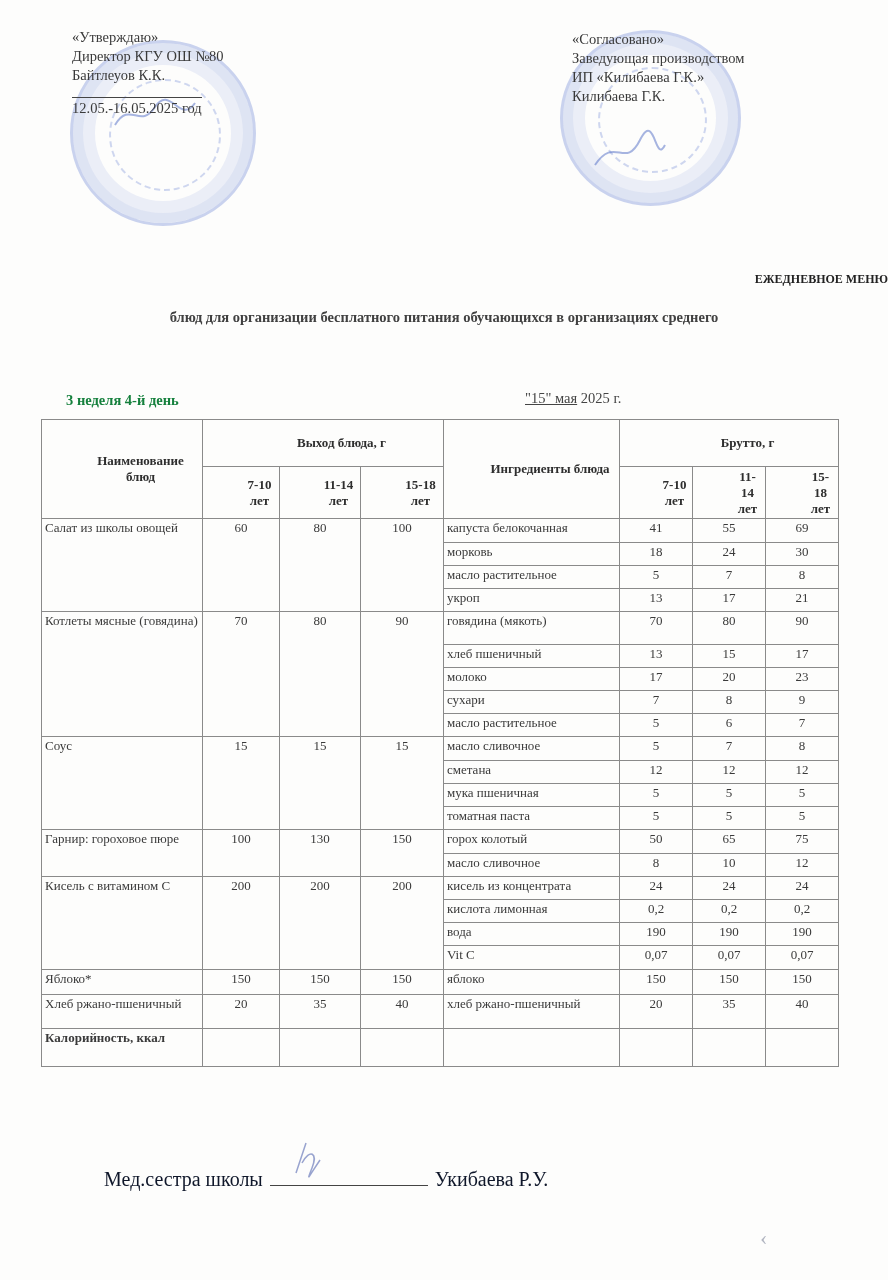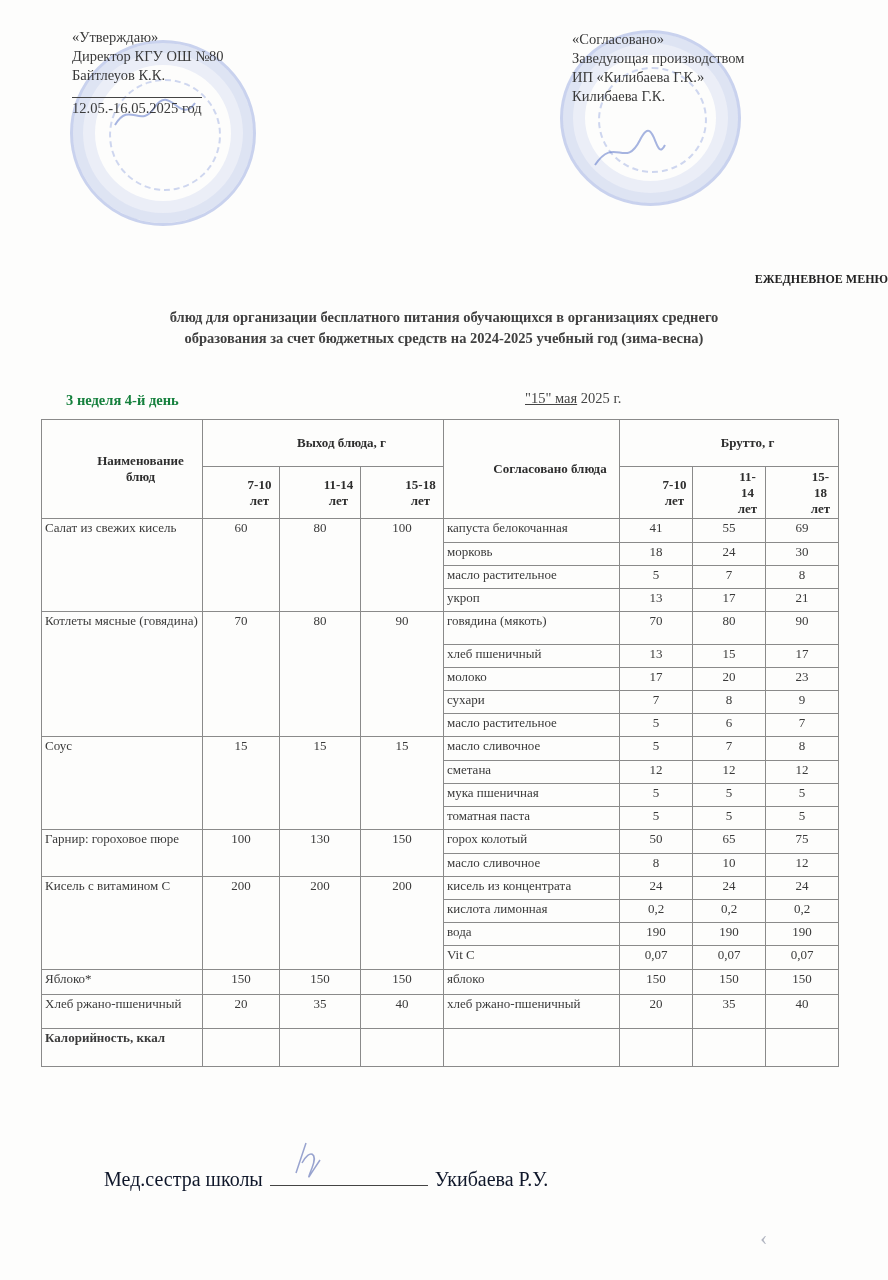--- a/index.html
+++ b/index.html
@@ -79,21 +79,20 @@
 <div class="approval approval-right">
   <div>«Согласовано»</div>
   <div>Заведующая производством</div>
   <div>ИП «Килибаева Г.К.»</div>
   <div>Килибаева Г.К.</div>
 </div>
 
 <div class="title">ЕЖЕДНЕВНОЕ МЕНЮ</div>
 <div class="subtitle">
   <div>блюд для организации бесплатного питания обучающихся в организациях среднего</div>
-  <div>образования за счет бюджетных средств на 2024-2025 учебный год (зима-весна)</div>
 </div>
 
 <div class="week-day">3 неделя 4-й день</div>
 <div class="date-line">
   <span class="u">"15" мая</span>
   <span>2025 г.</span>
 </div>
 
 <table class="menu">
   <colgroup>
@@ -103,35 +102,35 @@
       <col style="width:83px">
     <col style="width:176px">
       <col style="width:73px">
       <col style="width:73px">
       <col style="width:73px">
   </colgroup>
   <thead>
     <tr style="height:47px">
       <th rowspan="2">Наименование блюд</th>
       <th colspan="3">Выход блюда, г</th>
-      <th rowspan="2">Согласовано блюда</th>
+      <th rowspan="2">Ингредиенты блюда</th>
       <th colspan="3">Брутто, г</th>
     </tr>
     <tr style="height:52px">
       <th>7-10 лет</th>
       <th>11-14 лет</th>
       <th>15-18 лет</th>
       <th>7-10 лет</th>
       <th>11-14 лет</th>
       <th>15-18 лет</th>
     </tr>
   </thead>
   <tbody id="menu-body">
       <tr style="height: 24px;">
-        <td rowspan="4" class="dish">Салат из свежих кисель</td>
+        <td rowspan="4" class="dish">Салат из школы овощей</td>
         <td rowspan="4" class="num">60</td>
         <td rowspan="4" class="num">80</td>
         <td rowspan="4" class="num">100</td>
         <td class="ing">капуста белокочанная</td>
         <td class="num">41</td>
         <td class="num">55</td>
         <td class="num">69</td>
       </tr>
       <tr style="height: 23px;">
         <td class="ing">морковь</td>

